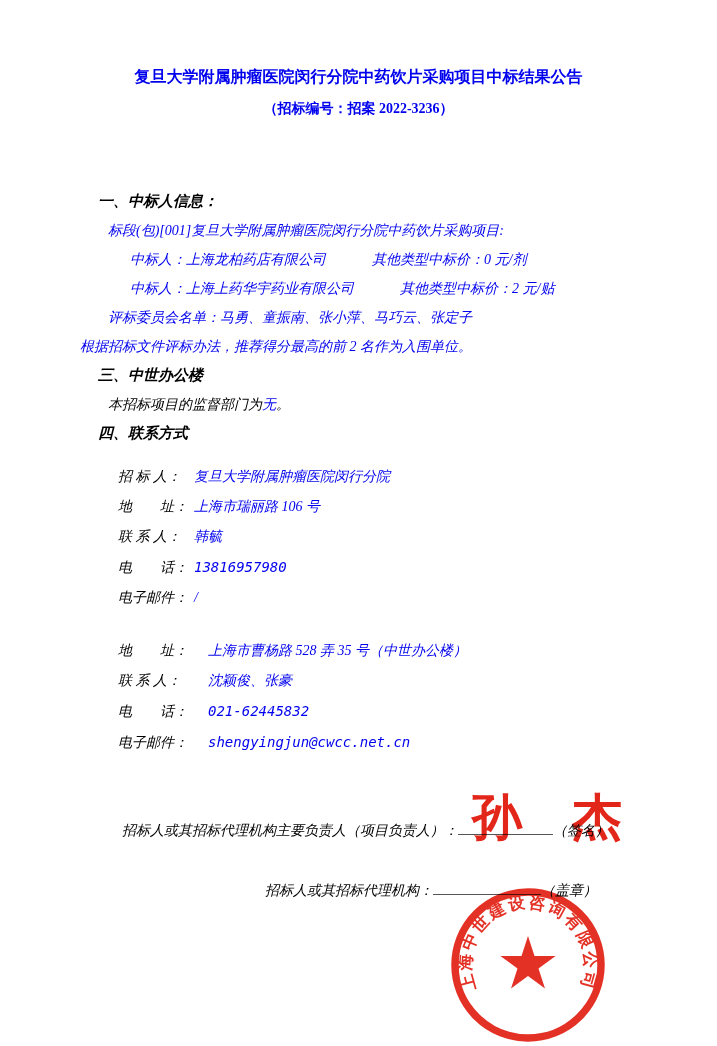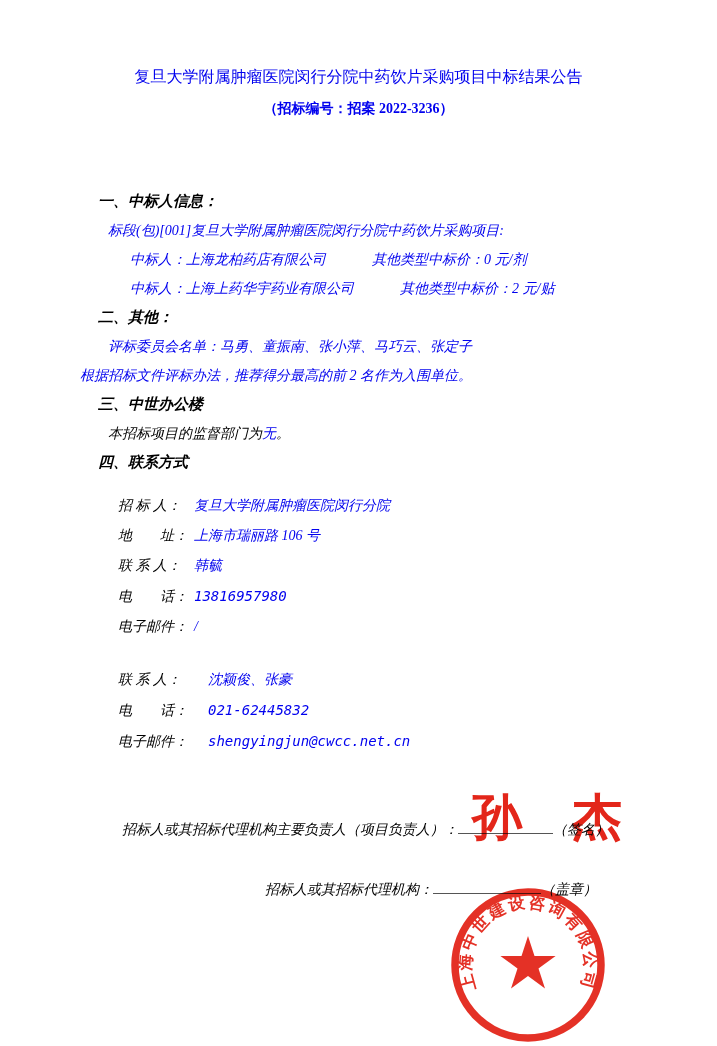--- a/index.html
+++ b/index.html
@@ -14,21 +14,21 @@
     background:#fff;
     overflow:hidden;
     font-family:"Liberation Serif", serif;
     color:var(--ink);
     font-size:14px;
   }
   .doc-title{
     padding-top:66px;
     text-align:center;
     font-size:16px;
-    font-weight:normal;
+    font-weight:bold;
     color:var(--blue);
     line-height:22px;
     margin:0;
   }
   .doc-subtitle{
     text-align:center;
     font-size:14px;
     font-weight:bold;
     color:var(--blue);
     line-height:20px;
@@ -98,40 +98,40 @@
 
     <div class="heading">一、中标人信息：</div>
     <div class="line blue lot">标段(包)[001]复旦大学附属肿瘤医院闵行分院中药饮片采购项目:</div>
     <div class="line blue winner">
       <span>中标人：上海龙柏药店有限公司</span><span class="price">其他类型中标价：0 元/剂</span>
     </div>
     <div class="line blue winner">
       <span>中标人：上海上药华宇药业有限公司</span><span class="price">其他类型中标价：2 元/贴</span>
     </div>
 
-    <div class="heading">二、其他：</div>
     <div class="line blue committee">评标委员会名单：马勇、童振南、张小萍、马巧云、张定子</div>
     <div class="line blue rule">根据招标文件评标办法，推荐得分最高的前 2 名作为入围单位。</div>
 
     <div class="heading">三、中世办公楼</div>
     <div class="line supervision">
       <span>本招标项目的监督部门为</span><span class="blue">无</span><span>。</span>
     </div>
 
     <div class="heading">四、联系方式</div>
 
     <div class="contact-block1">
       <div class="crow"><span class="clabel">招 标 人：</span><span class="cval">复旦大学附属肿瘤医院闵行分院</span></div>
       <div class="crow"><span class="clabel">地　　址：</span><span class="cval">上海市瑞丽路 106 号</span></div>
       <div class="crow"><span class="clabel">联 系 人：</span><span class="cval">韩毓</span></div>
       <div class="crow"><span class="clabel">电　　话：</span><span class="cval mono">13816957980</span></div>
       <div class="crow"><span class="clabel">电子邮件：</span><span class="cval">/</span></div>
     </div>
 
     <div class="contact-block2">
+      <div class="crow"><span class="clabel">地　　址：</span><span class="cval">上海市曹杨路 528 弄 35 号（中世办公楼）</span></div>
       <div class="crow"><span class="clabel">联 系 人：</span><span class="cval">沈颖俊、张豪</span></div>
       <div class="crow"><span class="clabel">电　　话：</span><span class="cval mono">021-62445832</span></div>
       <div class="crow"><span class="clabel">电子邮件：</span><span class="cval mono">shengyingjun@cwcc.net.cn</span></div>
     </div>
 
     <div class="sig1">
       <span>招标人或其招标代理机构主要负责人（项目负责人）：</span><span class="uline uline1"></span><span>（签名）</span>
     </div>
 
     <div class="sig2">

